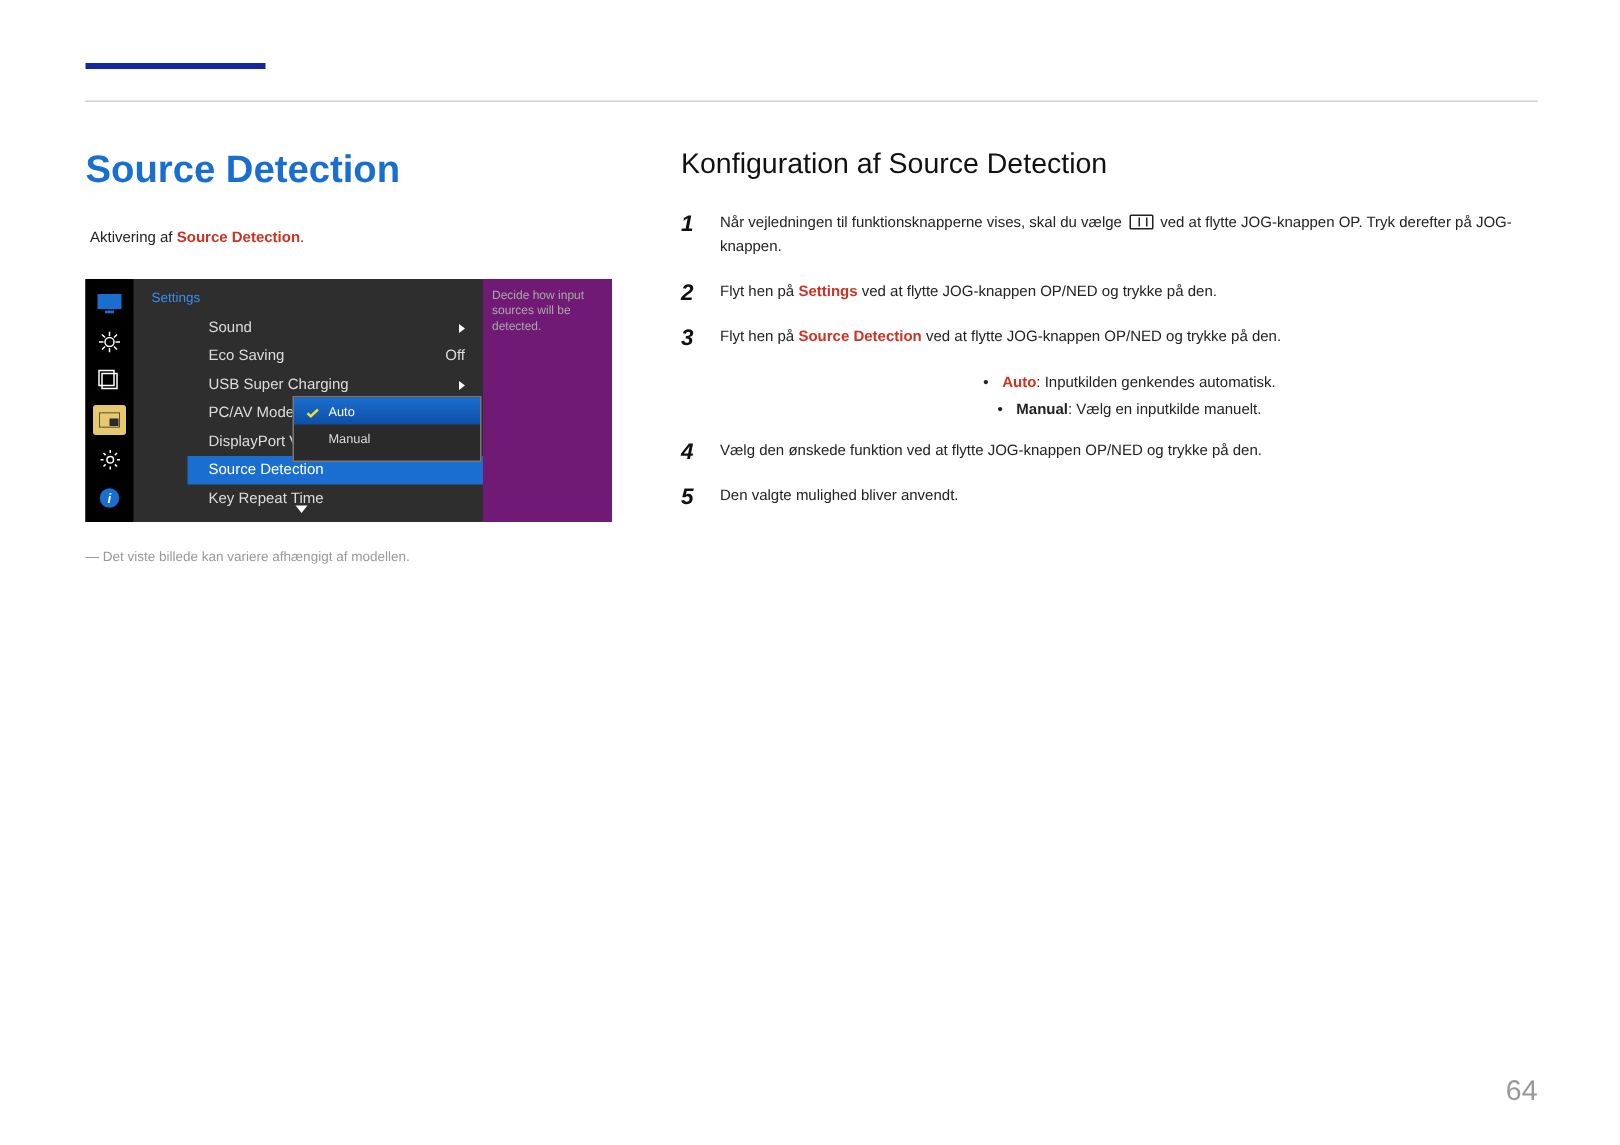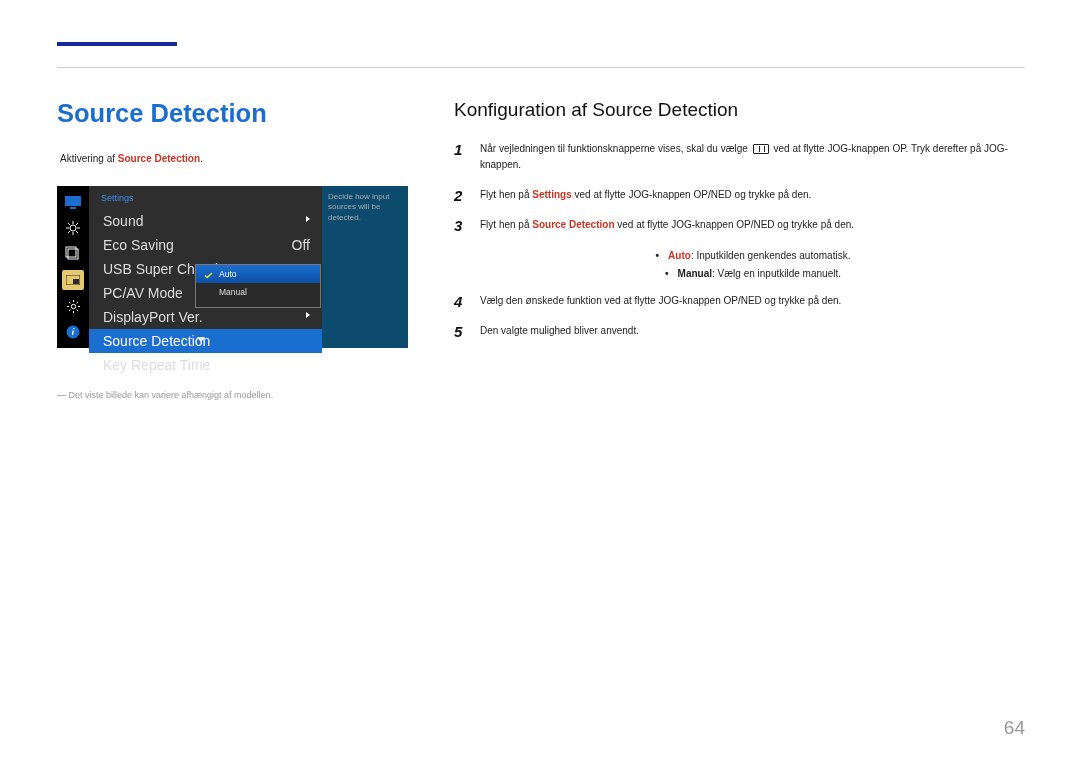--- a/index.html
+++ b/index.html
@@ -74,22 +74,23 @@
     position: relative;
   }
   .osd-settings-title {
     color: #3a8de6;
     font-size: 9px;
     padding: 7px 0 6px 12px;
   }
   .osd-row {
     display:flex;justify-content:space-between;
     padding: 4px 12px 4px 14px;
-    font-size: 14px;
+    font-size: 10px;
     color:#ddd;
+    margin-left:36px;
   }
   .osd-row.selected { background:#1a6ed0; color:#fff; }
   .osd-arrow-tri {
     width:0;height:0;
     border-top:3px solid transparent;
     border-bottom:3px solid transparent;
     border-left:4px solid #fff;
     margin-top:3px;
   }
   .osd-arrow-down {
@@ -114,29 +115,29 @@
     color:#ddd;
     gap:6px;
   }
   .osd-sub-row.seld { background:linear-gradient(#1a6ed0,#0e4fa5); color:#fff; }
   .osd-check {
     width:9px;height:7px;
     display:inline-block;
   }
   .osd-tooltip {
     width: 86px;
-    background:#0c4a6e;
+    background:#701a75;
     color:#aaa;
     font-size:8px;
     padding:6px 6px;
     line-height:1.3;
   }
   .foot-note {
     position:absolute;
-    top: 390px;
+    top: 366px;
     left: 57px;
     font-size: 9px;
     color: #999;
   }
   .foot-note::before { content:"― "; color:#888; }
 
   .right-col {
     position:absolute;
     top: 99px;
     left: 454px;

